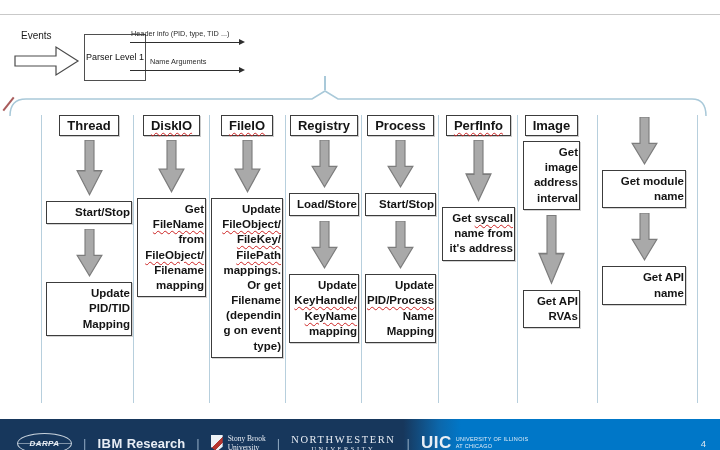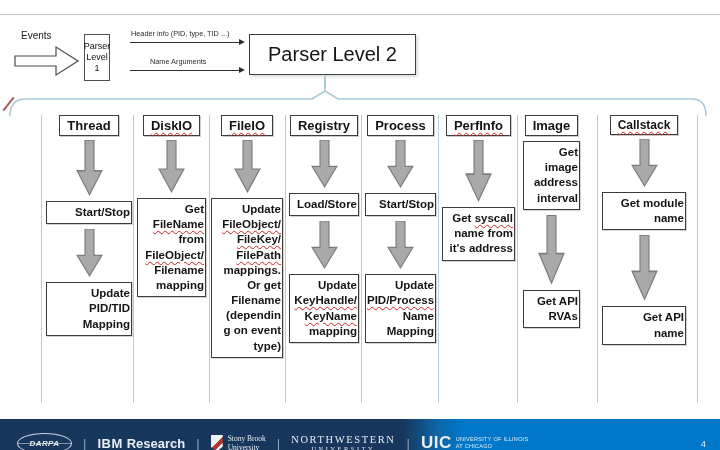--- a/index.html
+++ b/index.html
@@ -4,21 +4,21 @@
 <style>
   * { margin:0; padding:0; box-sizing:border-box; }
   body { background:#e8e8e8; font-family:"Liberation Sans", sans-serif; }
   .slide { position:relative; width:720px; height:450px; background:#ffffff; overflow:hidden; }
 
   .top-hairline { position:absolute; left:0; top:14px; width:720px; height:1px; background:#c9c9c9; }
 
   
   .events-label { position:absolute; left:21px; top:30px; font-size:10px; color:#1a1a1a; }
   .events-arrow { position:absolute; left:14px; top:45px; width:66px; height:32px; }
-  .parser1-box { position:absolute; left:84px; top:34px; width:26px; height:47px; border:1px solid #4f4f4f;
+  .parser1-box { position:absolute; left:84px; top:34px; width:62px; height:47px; border:1px solid #4f4f4f;
                  background:#fff; display:flex; align-items:center; justify-content:center; text-align:center;
                  font-size:9px; line-height:1.25; color:#111; }
   .thin-arrow { position:absolute; height:0; border-top:1.2px solid #2e2e2e; }
   .thin-arrow .head { position:absolute; right:-2px; top:-4.2px; width:0; height:0;
                       border-left:6px solid #2e2e2e; border-top:3.5px solid transparent; border-bottom:3.5px solid transparent; }
   .arrow1 { left:130px; top:42px; width:113px; }
   .arrow2 { left:130px; top:70px; width:113px; }
   .arrow1-label { position:absolute; left:131px; top:29px; font-size:7.3px; color:#2b2b2b; white-space:nowrap; }
   .arrow2-label { position:absolute; left:150px; top:57px; font-size:7.3px; color:#2b2b2b; white-space:nowrap; }
   .parser2-box { position:absolute; left:249px; top:34px; width:167px; height:41px; border:1.7px solid #3d3d3d;
@@ -96,23 +96,20 @@
     <span>Parser Level 1</span>
   </div>
   <div class="thin-arrow arrow1">
       <span class="head"></span>
     </div>
   <div class="thin-arrow arrow2">
       <span class="head"></span>
     </div>
   <div class="arrow1-label">Header info (PID, type, TID ...)</div>
   <div class="arrow2-label">Name Arguments</div>
-  <div class="parser2-box">
-    <span>Parser Level 2</span>
-  </div>
   <div class="parser2-connector"></div>
 
   <svg class="brace-svg" viewBox="0 0 720 35" fill="none">
     <path d="M 10 31 Q 10 14 26 14 L 312 14 L 325 6 L 338 14 L 692 14 Q 706 14 706 31" stroke="#a9c9d9" stroke-width="1.5" fill="none"></path>
   </svg>
   <div class="stray-mark"></div>
 
   <div id="columns-root">
       <div class="column col-thread">
         <div class="col-header"><span>Thread</span></div>
@@ -240,21 +237,20 @@
           <svg viewBox="0 0 24 40" preserveAspectRatio="none" width="100%" height="100%">
             <polygon points="8,0 16,0 16,22 23,22 12,39 1,22 8,22" fill="#a9a9a9" stroke="#7c7c7c" stroke-width="1"></polygon>
           </svg>
         </div>
         <div class="flow-box">
           <div><span>Get API</span></div>
           <div><span>RVAs</span></div>
         </div>
       </div>
       <div class="column col-callstack">
-        <div class="col-header"><span class="marked">Callstack</span></div>
         <div class="flow-arrow">
           <svg viewBox="0 0 24 40" preserveAspectRatio="none" width="100%" height="100%">
             <polygon points="8,0 16,0 16,22 23,22 12,39 1,22 8,22" fill="#a9a9a9" stroke="#7c7c7c" stroke-width="1"></polygon>
           </svg>
         </div>
         <div class="flow-box">
           <div><span>Get module</span></div>
           <div><span>name</span></div>
         </div>
         <div class="flow-arrow">

